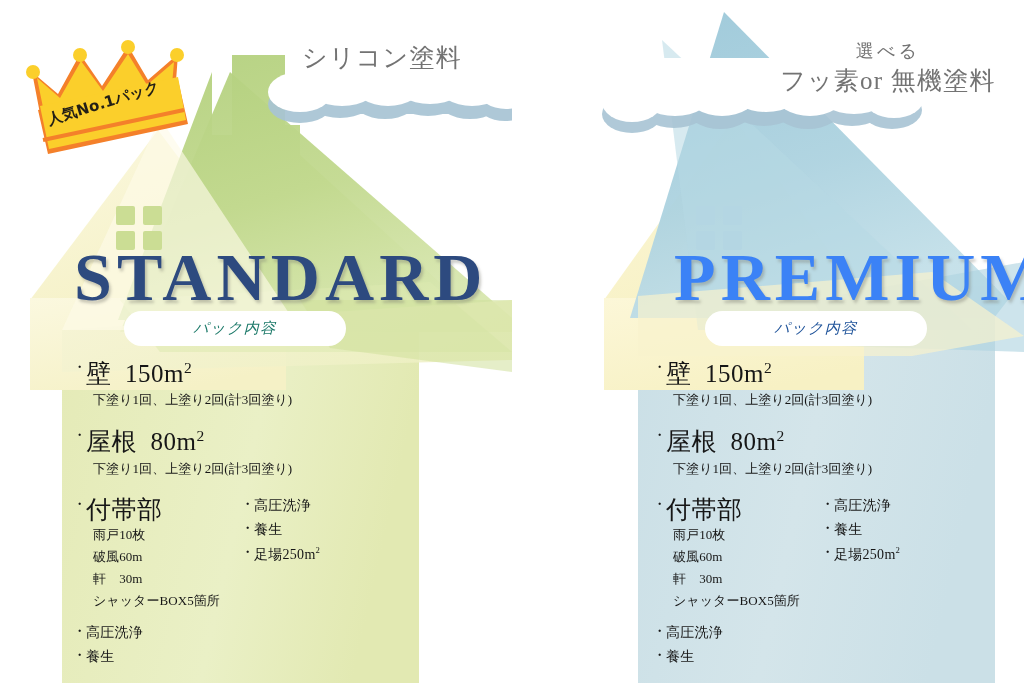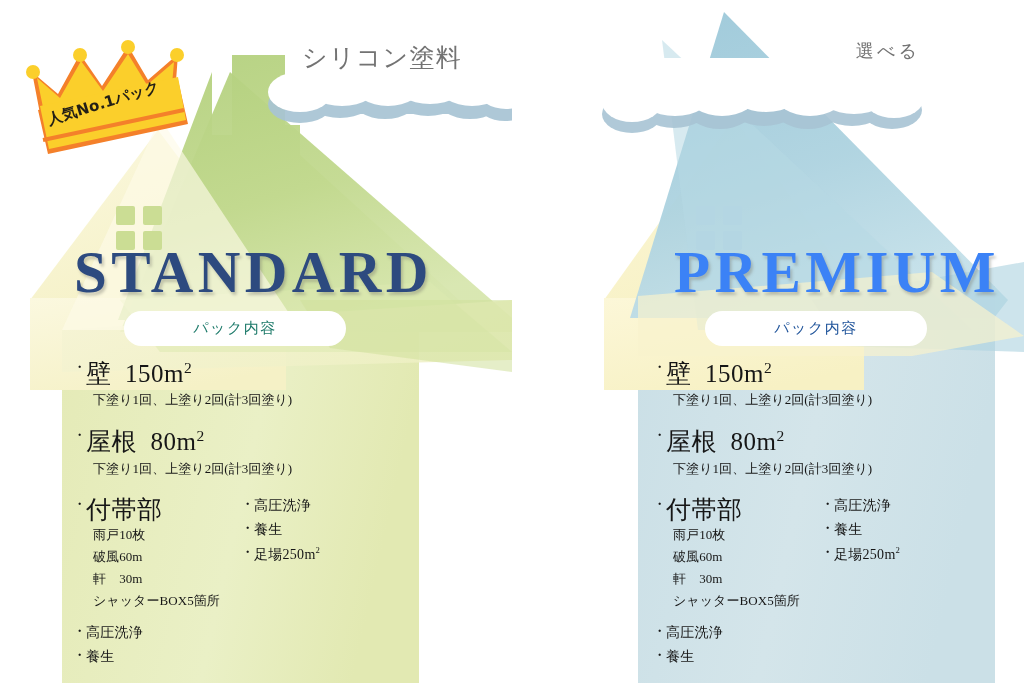--- a/index.html
+++ b/index.html
@@ -25,32 +25,32 @@
   }
   .cap-silicon{left:262px;top:42px;width:240px;font-size:25px;}
   .cap-sub{font-size:18px;letter-spacing:.18em;display:block;margin-bottom:2px;}
   .cap-main{font-size:25px;letter-spacing:.05em;display:block;}
   .cap-premium{left:240px;top:40px;width:272px;}
 
   
   .big-title{
     position:absolute;z-index:7;white-space:nowrap;
     font-family:"Liberation Serif","DejaVu Serif",serif;
-    font-weight:700;font-size:59px;letter-spacing:.075em;
+    font-weight:700;font-size:68px;letter-spacing:.075em;
     text-shadow:2px 3px 3px rgba(120,120,110,.40);
   }
   .title-standard{left:74px;top:238px;color:#2d4a7f;}
   .title-premium{left:162px;top:238px;color:#3b82f6;}
 
   
   .pill{
     position:absolute;z-index:8;height:35px;width:222px;border-radius:18px;
     background:#ffffff;display:flex;align-items:center;justify-content:center;
     font-family:"DejaVu Sans","Liberation Sans",sans-serif;
-    font-size:15px;letter-spacing:.10em;
+    font-size:15px;letter-spacing:.10em;font-style:italic;
   }
   .pill.left-pill{left:124px;top:311px;color:#1d7a6a;}
   .pill.right-pill{left:193px;top:311px;color:#21559b;}
 
   
   .content{
     position:absolute;z-index:8;color:#161616;
     font-family:"Liberation Serif","DejaVu Serif",serif;
   }
   .content.left-content{left:72px;top:360px;width:400px;}
@@ -311,20 +311,21 @@
           <rect x="184" y="206" width="19" height="19" rx="2"></rect>
           <rect x="211" y="206" width="19" height="19" rx="2"></rect>
           <rect x="184" y="231" width="19" height="19" rx="2"></rect>
           <rect x="211" y="231" width="19" height="19" rx="2"></rect>
         </g>
       </svg>
     </div>
 
     <div class="cloud-caption cap-premium">
       <span class="cap-sub">選べる</span>
+      <span class="cap-main">フッ素or 無機塗料</span>
     </div>
 
     <div class="big-title title-premium">PREMIUM</div>
 
     <div class="pill right-pill">パック内容</div>
 
     <div class="content right-content">
 
       <div class="blk">
         <div class="row">

